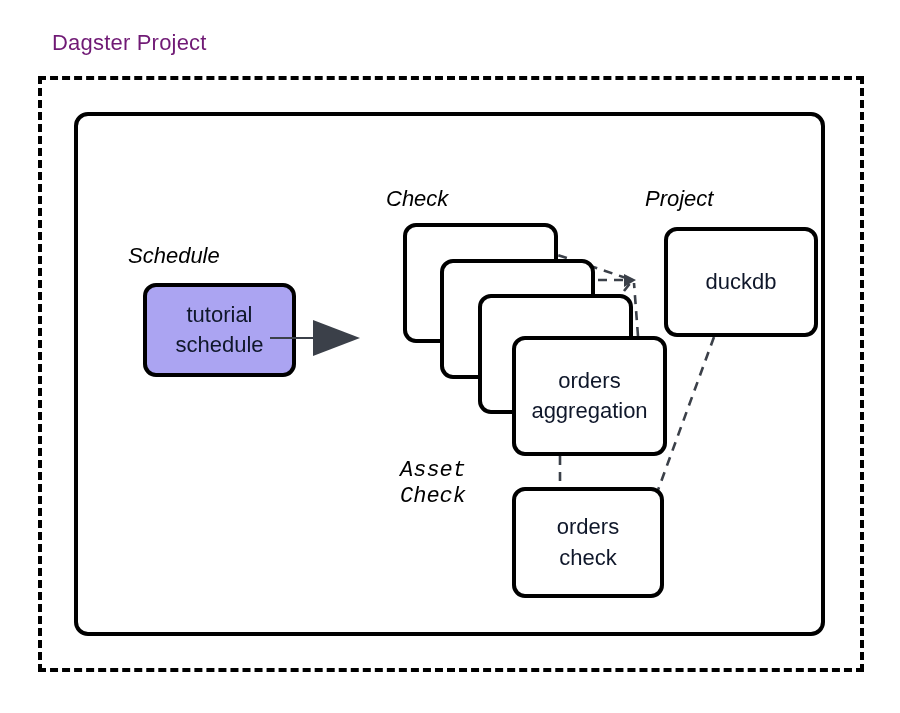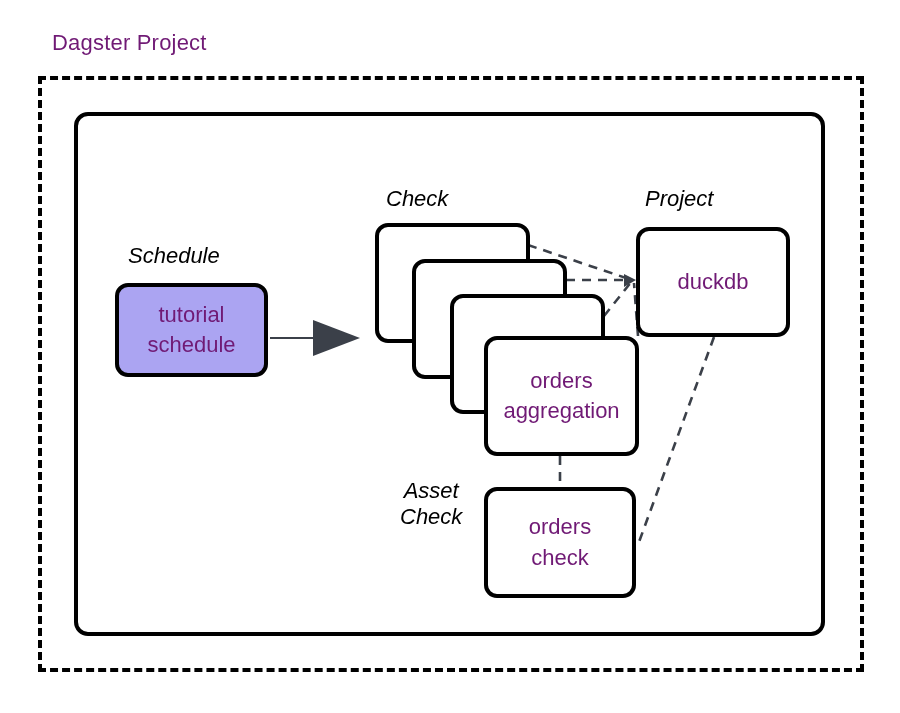--- a/index.html
+++ b/index.html
@@ -75,37 +75,38 @@
     font-style: italic;
     font-weight: 500;
     color: #000000;
     white-space: pre;
     line-height: 1.16;
     text-align: center;
   }
   .caption-schedule { left: 128px; top: 243px; }
   .caption-assets   { left: 386px; top: 186px; }
   .caption-resource { left: 645px; top: 186px; }
-  .caption-check    { left: 400px; top: 478px; text-align: center; }
+  .caption-check    { left: 400px; top: 458px; text-align: center; font-family: Liberation Mono, monospace; }
 
   
   .node {
     position: absolute;
     border: 4px solid #000000;
     border-radius: 13px;
     box-sizing: border-box;
     background: #ffffff;
     display: flex;
     align-items: center;
     justify-content: center;
     text-align: center;
     font-size: 22px;
     line-height: 1.38;
-    color: #701a75;
+    color: #0f172a;
     white-space: pre-line;
+    margin-left: 28px;
   }
 
   .node-schedule {
     left: 115px;
     top: 283px;
     width: 153px;
     height: 94px;
     background: #aba4f2;
   }
 

